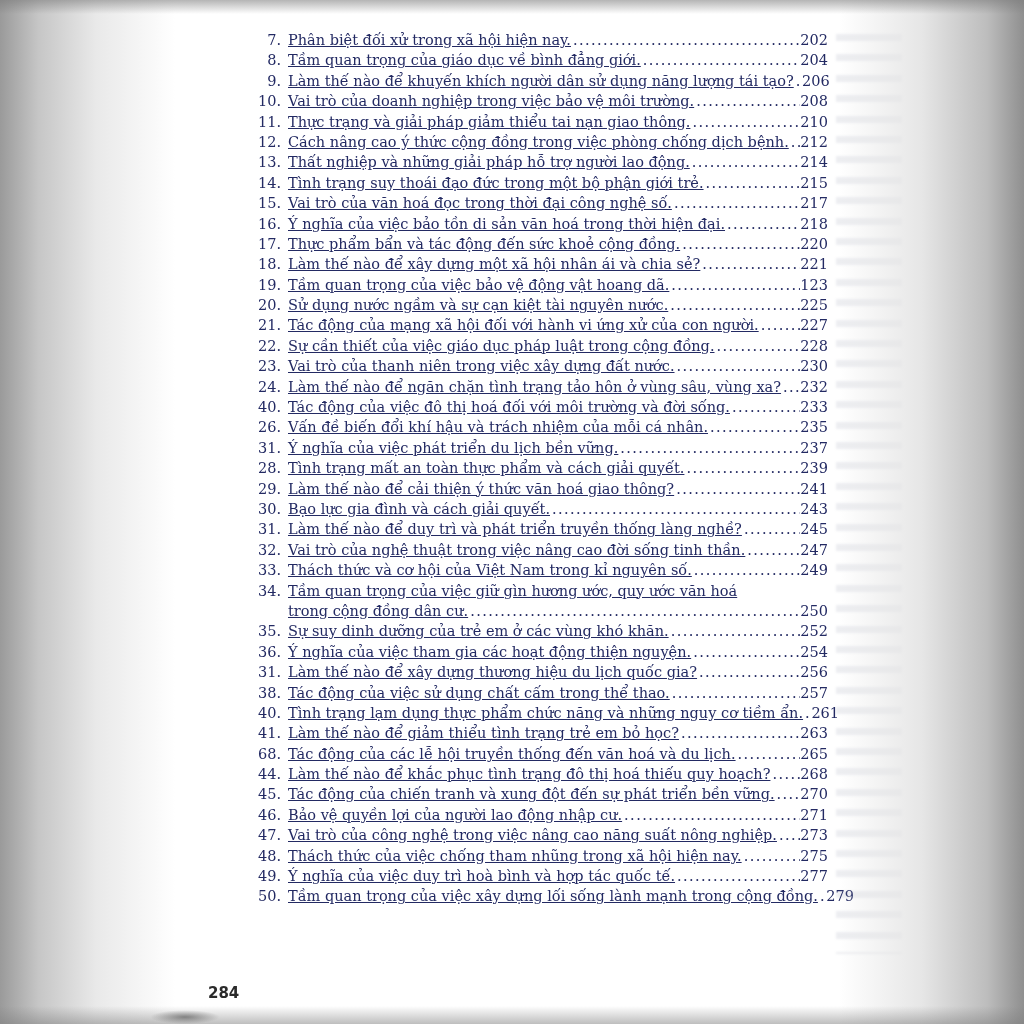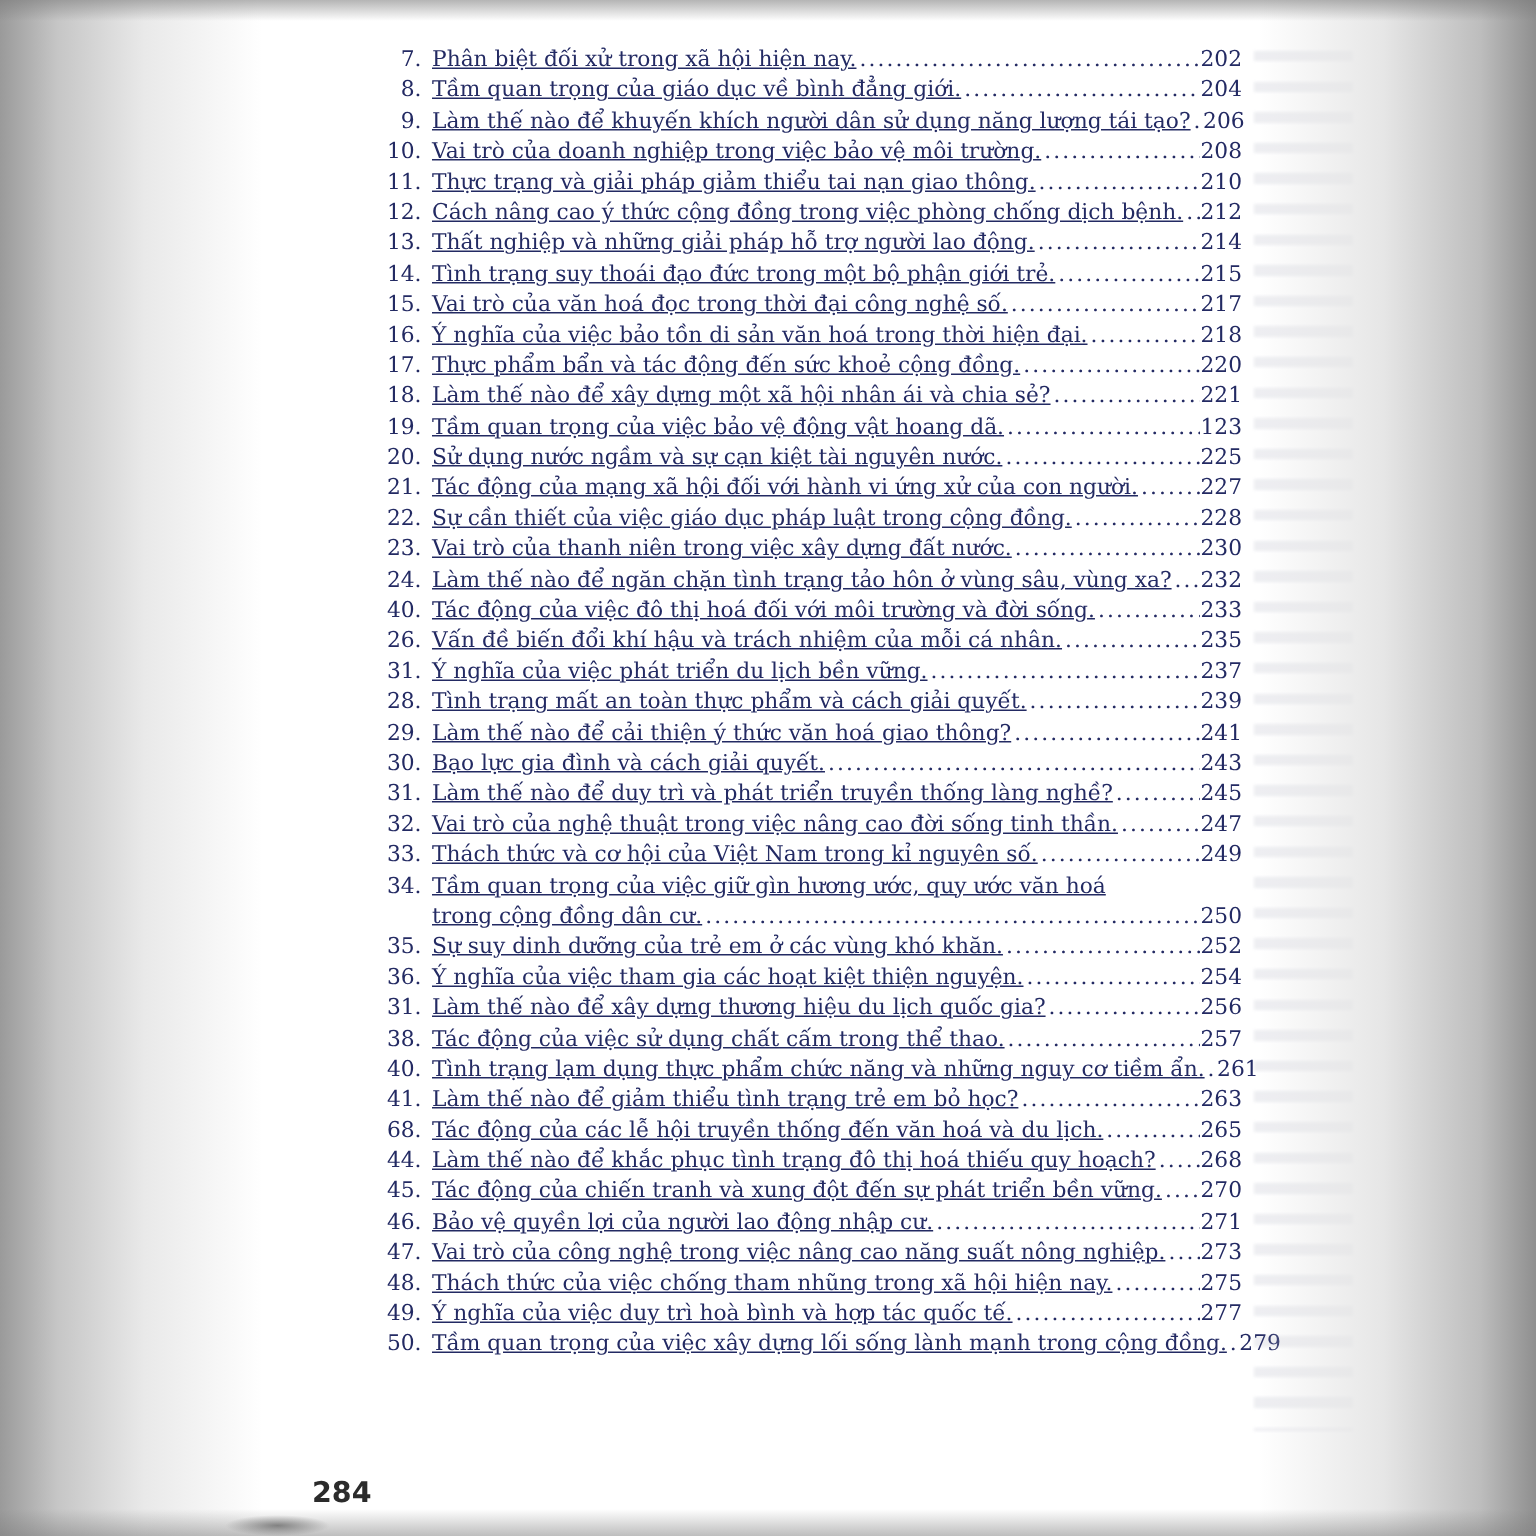--- a/index.html
+++ b/index.html
@@ -56,21 +56,21 @@
   .dots { flex: 1 1 auto; min-width: 8px; overflow: hidden; white-space: nowrap; padding: 0 2px; }
   .dots::after {
     content: "..........................................................................................................................................................................";
     letter-spacing: 1.4px;
   }
   .pg { flex: 0 0 auto; min-width: 28px; text-align: right; }
 
   .footer-num {
     position: absolute; left: 208px; top: 984px; z-index: 2;
     font-family: "DejaVu Sans", "Liberation Sans", sans-serif;
-    font-size: 19px; font-weight: bold; color: #2b2b2b;
+    font-size: 15px; font-weight: bold; color: #2b2b2b;
   }
 </style>
 </head>
 <body>
 
 <div class="sheet">
   <div class="bleed"></div>
 
   <div class="toc">
       <div class="row">
@@ -246,21 +246,21 @@
         <span class="pg">250</span>
       </div>
       <div class="row">
         <span class="num">35.</span>
         <span class="title">Sự suy dinh dưỡng của trẻ em ở các vùng khó khăn.</span>
         <span class="dots"></span>
         <span class="pg">252</span>
       </div>
       <div class="row">
         <span class="num">36.</span>
-        <span class="title">Ý nghĩa của việc tham gia các hoạt kiệt thiện nguyện.</span>
+        <span class="title">Ý nghĩa của việc tham gia các hoạt động thiện nguyện.</span>
         <span class="dots"></span>
         <span class="pg">254</span>
       </div>
       <div class="row">
         <span class="num">31.</span>
         <span class="title">Làm thế nào để xây dựng thương hiệu du lịch quốc gia?</span>
         <span class="dots"></span>
         <span class="pg">256</span>
       </div>
       <div class="row">

